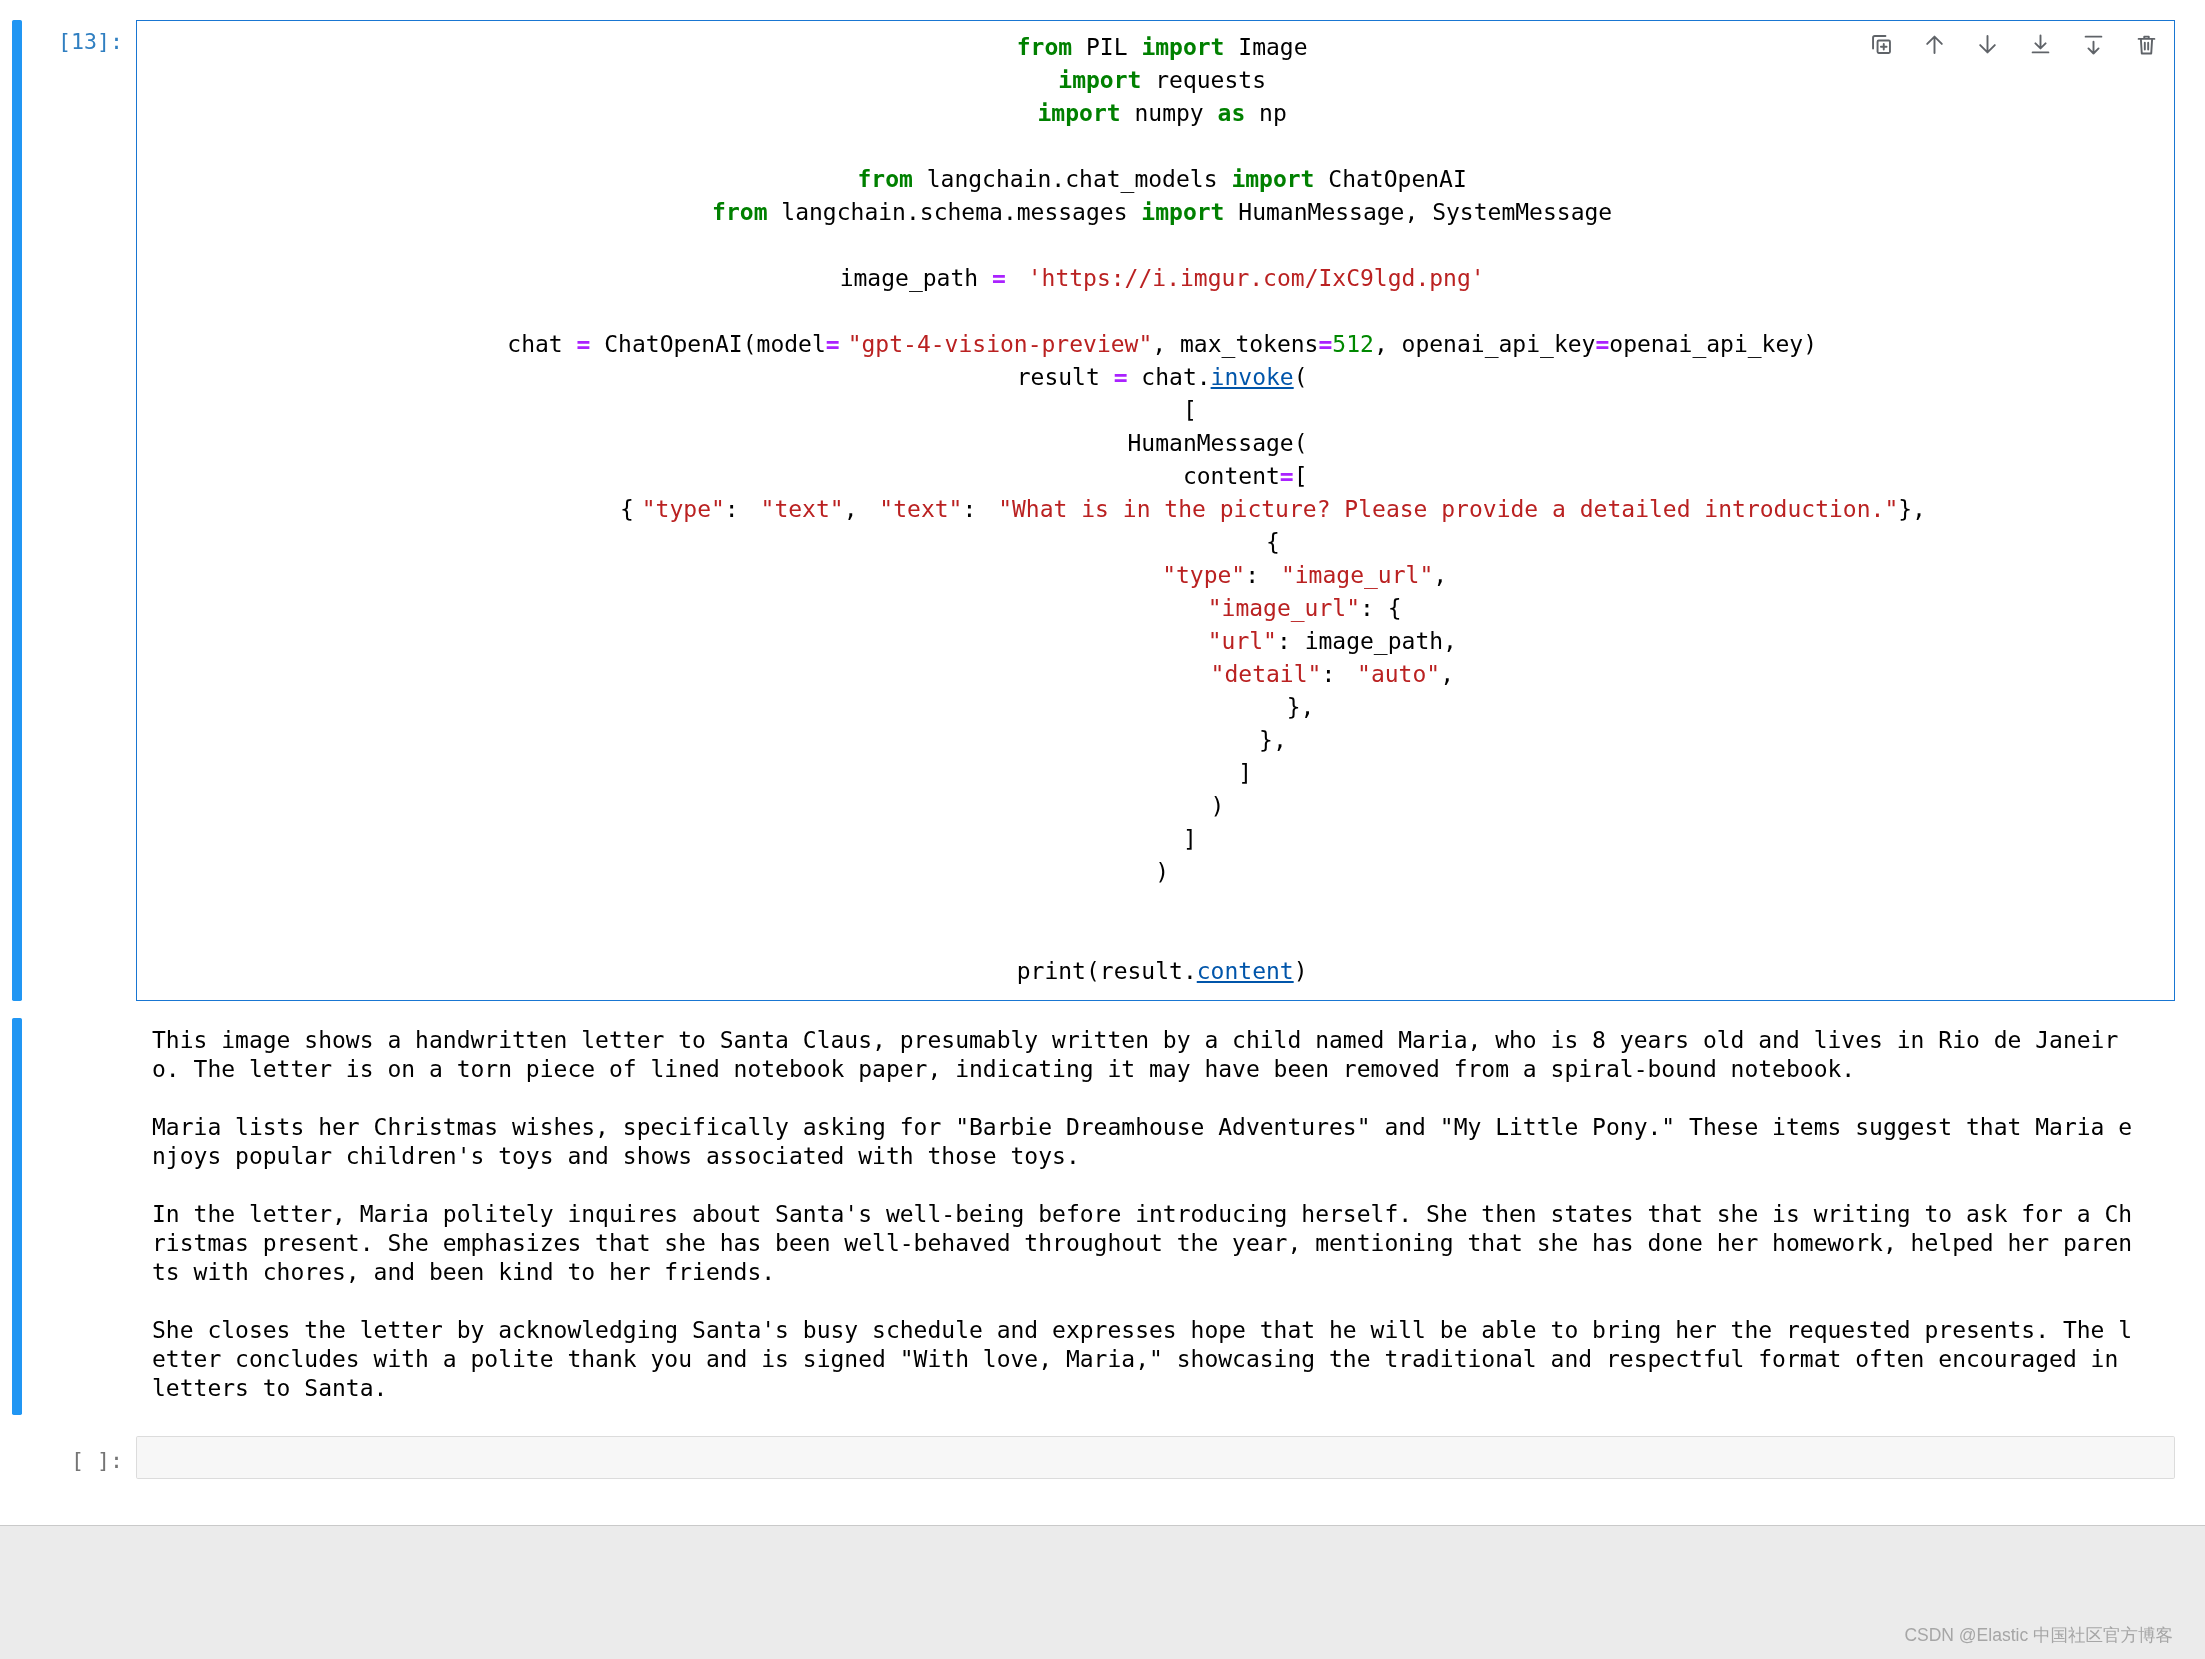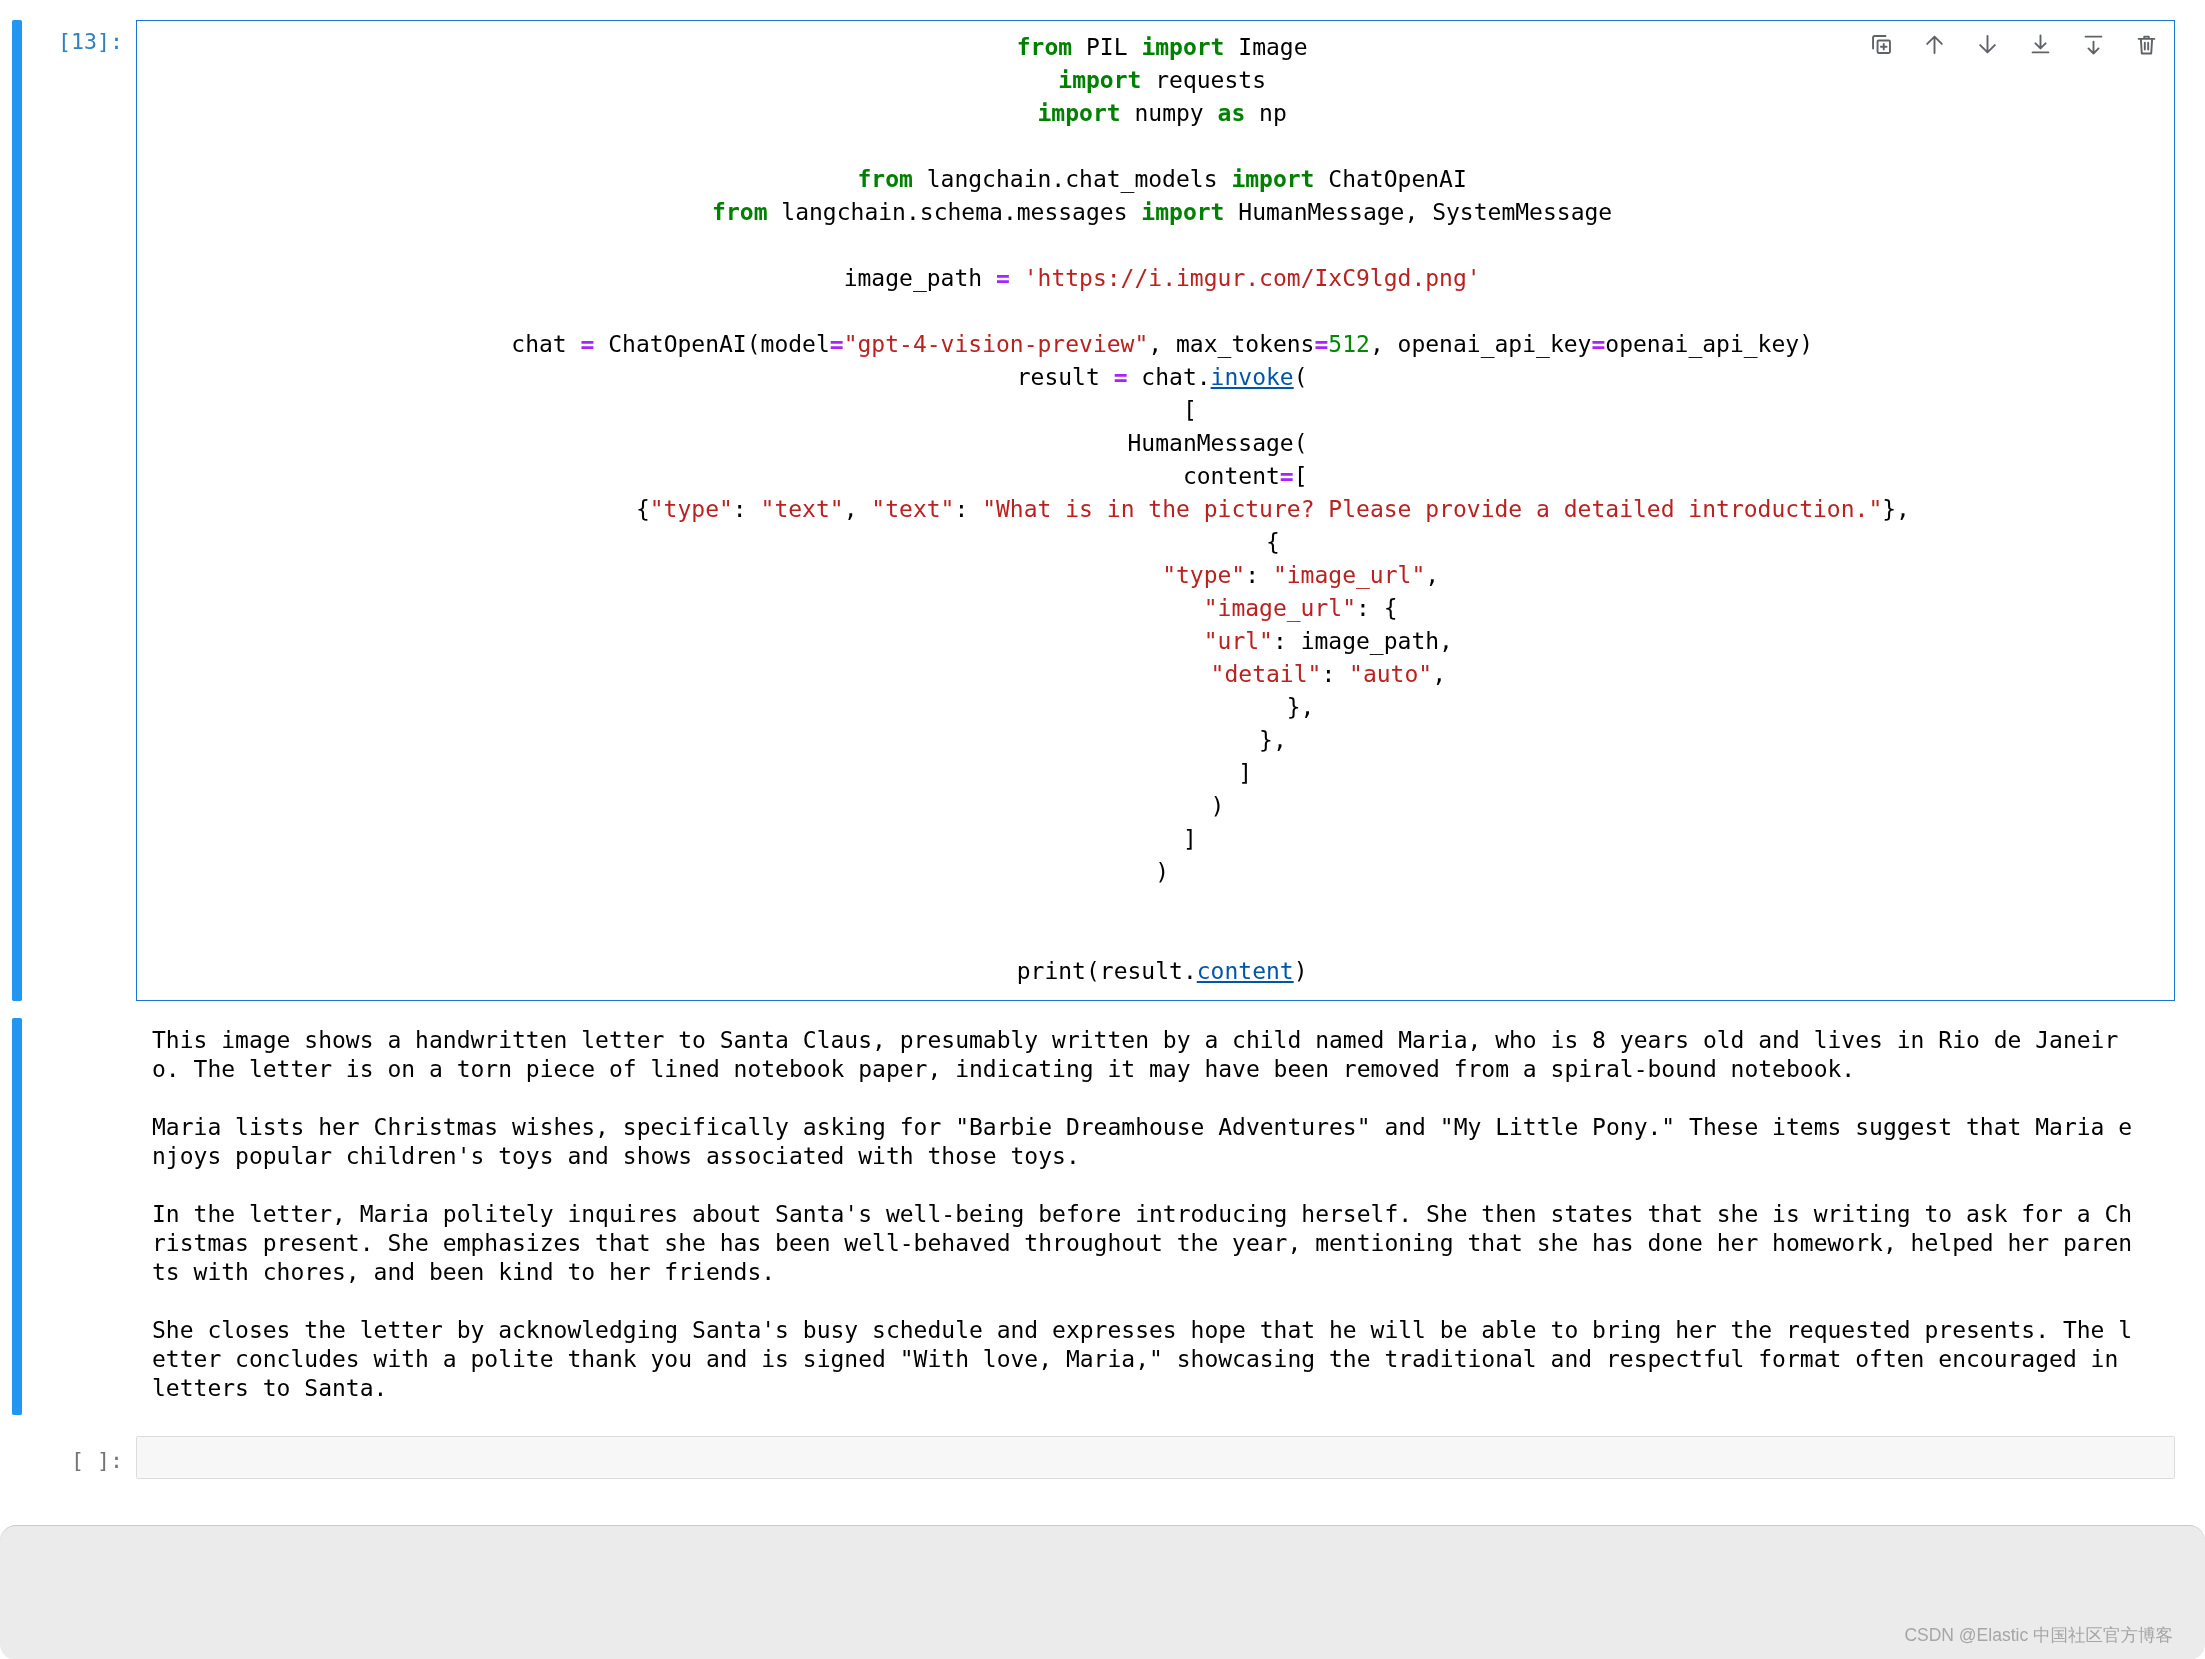--- a/index.html
+++ b/index.html
@@ -24,41 +24,41 @@
 
   .editor { position:absolute; left:136px; top:20px; width:2039px; height:981px;
             border:1.7px solid var(--accent); background:#ffffff; overflow:hidden; }
 
   .code { padding:10px 0 0 13.3px; font-family:"DejaVu Sans Mono", monospace;
           font-size:23px; line-height:33px; color:#000; white-space:pre; }
   .code-line { height:33px;text-align:center; }
 
   .tok-k { color:var(--kw); font-weight:bold; }
   .tok-o { color:var(--op); font-weight:bold; }
-  .tok-s { color:var(--str); }
+  .tok-s { color:var(--str);margin-left:8px; }
   .tok-n { color:var(--num); }
   .tok-p { color:var(--prop);text-decoration:underline; }
   .tok-d { color:#000000; }
 
   .toolbar { position:absolute; top:8.3px; right:10px; display:flex; gap:25px;
              background:rgba(255,255,255,.95); padding:1.7px 3.3px; align-items:center; }
   .tb-btn { width:28px; height:28px; display:flex; align-items:center; justify-content:center;
             cursor:pointer; border:none; background:transparent; }
   .tb-btn svg { stroke:#5f6368; fill:none; stroke-width:1.7; stroke-linecap:round; stroke-linejoin:round; }
 
   .output { position:absolute; left:152px; top:1026px; width:1983px;
             font-family:"DejaVu Sans Mono", monospace; font-size:23px; line-height:29px;
             color:#000; word-break:break-all; }
   .out-para + .out-para { margin-top:29px; }
 
   .empty-editor { position:absolute; left:136px; top:1436px; width:2039px; height:43px;
                   background:#f7f7f7; border:0.8px solid #dcdcdc; border-radius:1.7px; }
 
   .footer { position:absolute; left:0; top:1525px; width:2205px; height:135px;
-            background:#ebebeb; border-top:0.8px solid #c9c9c9;border-radius:16px; }
+            background:#ebebeb; border-top:0.8px solid #c9c9c9; }
   .watermark { position:absolute; right:32px; bottom:13.3px; font-size:17.5px; color:#a6a6a6; }
 </style>
 </head>
 <body>
 
 <div>
 
   <div class="collapser input-collapser"></div>
 
   <div class="prompt in-prompt">[13]:</div>

